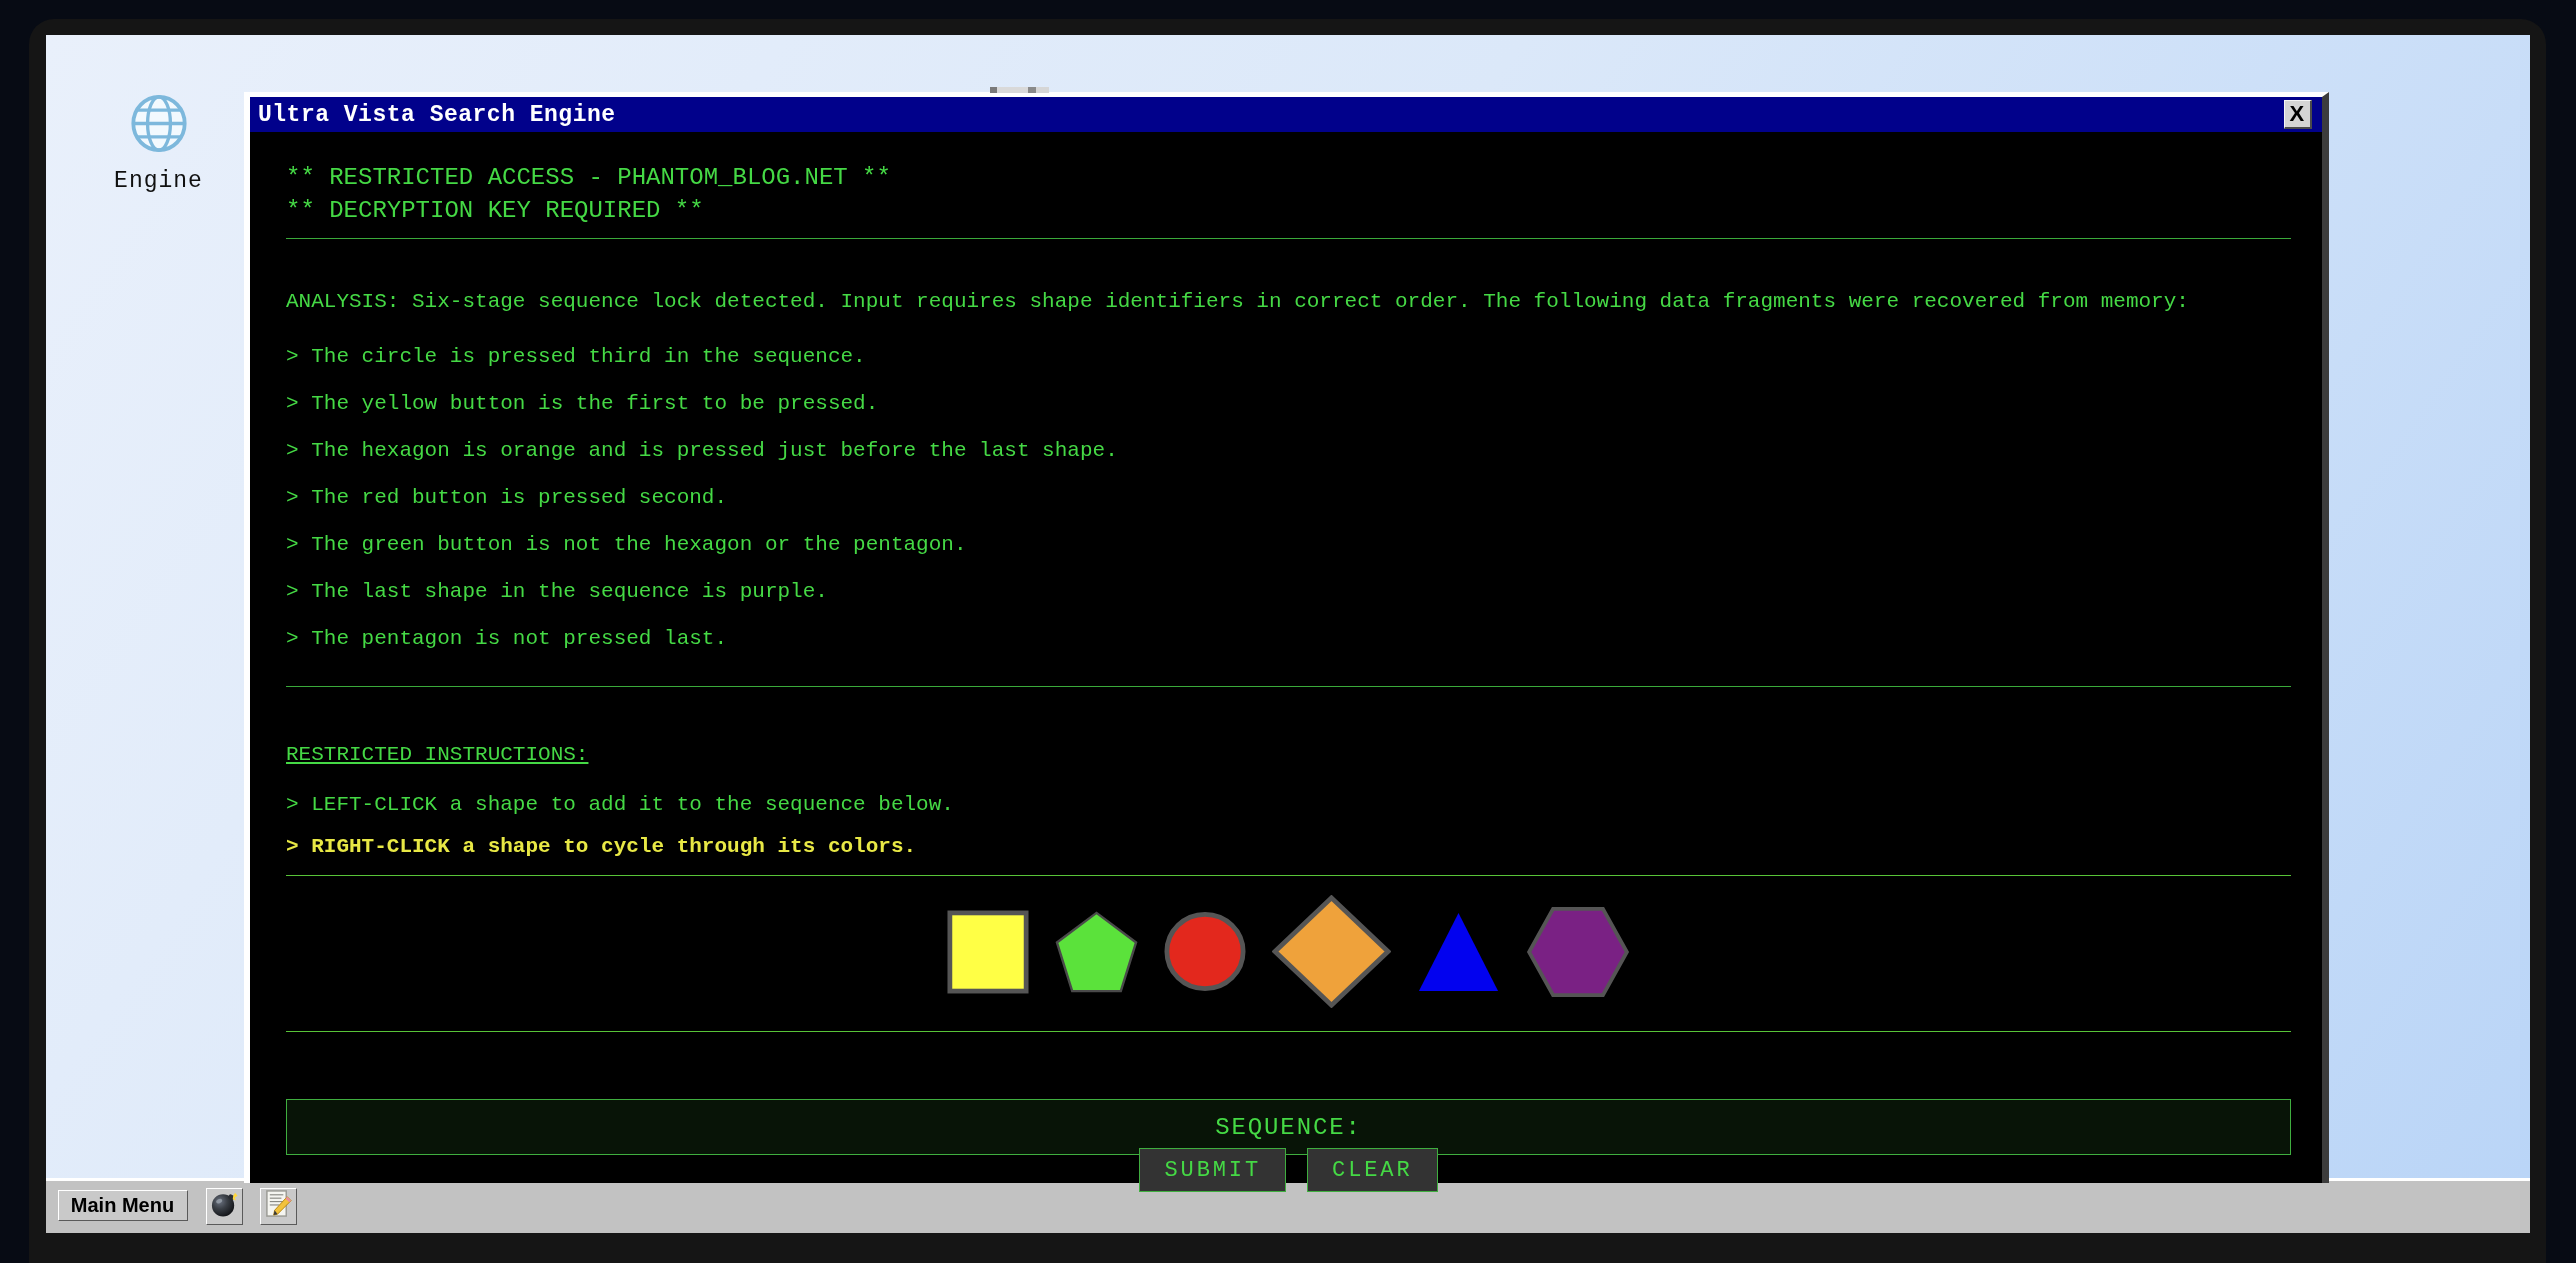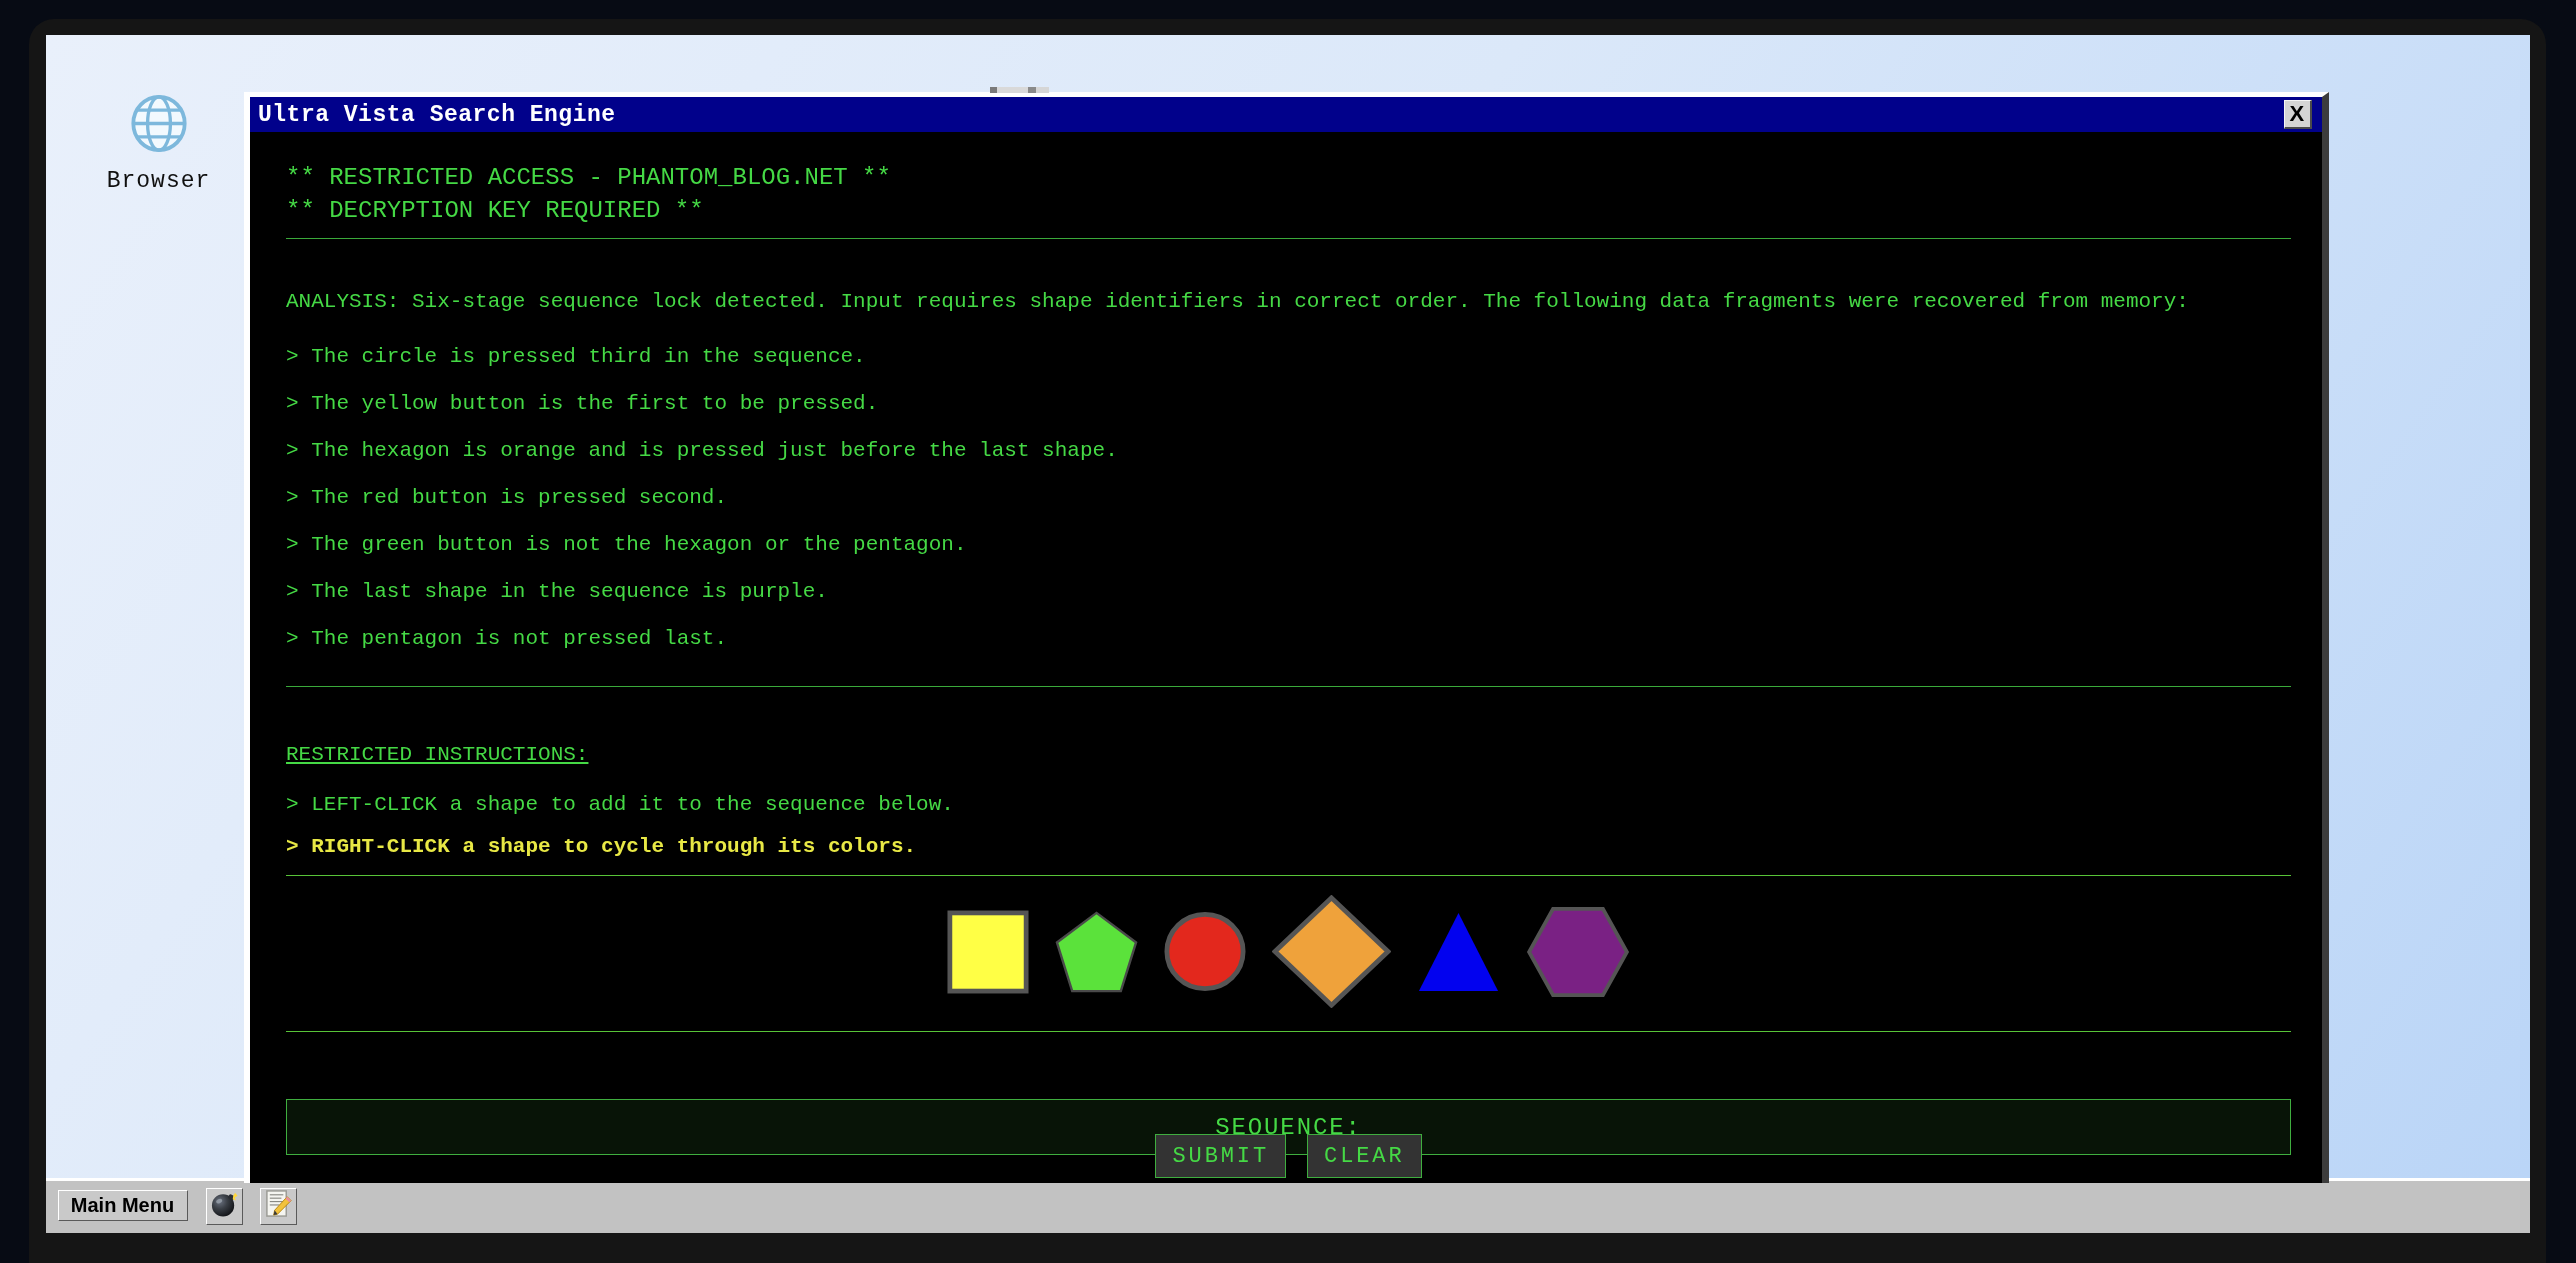--- a/index.html
+++ b/index.html
@@ -76,24 +76,24 @@
     border:1.9px solid #3fae3f; background:#081407;
     display:flex; align-items:center; justify-content:center;
     font-size:24px; letter-spacing:1.9px;margin-top:40px;
   }
 
   .button-row {
     position:absolute; top:1002px; left:36px; width:2005px;
     display:flex; justify-content:center; gap:21px;
   }
   .term-btn {
-    height:44px; padding:0 16px;
+    height:44px; padding:0 24px;
     background:#333333; border:1.9px solid #3fae3f; color:#45d945;
     font-family:inherit; font-size:22px; letter-spacing:2.9px;
-    display:flex; align-items:center; justify-content:center; cursor:pointer;
+    display:flex; align-items:center; justify-content:center; cursor:pointer;margin-top:14px;
   }
 
   
   .taskbar {
     position:absolute; left:46px; top:1178px; width:2484px; height:55px;
     background:#c2c2c2; border-top:3.8px solid #ffffff;
   }
   .main-menu-btn {
     position:absolute; left:11.5px; top:8.6px; width:130px; height:31px;
     background:#c9c9c9; color:#000;
@@ -122,21 +122,21 @@
   <div class="desktop-icon">
     <span>
       <svg width="58" height="59" viewBox="0 0 60 62">
         <ellipse cx="30" cy="31" rx="27" ry="28" fill="#f2f9fe" stroke="#7db8dc" stroke-width="4"></ellipse>
         <ellipse cx="30" cy="31" rx="12" ry="28" fill="none" stroke="#7db8dc" stroke-width="3.5"></ellipse>
         <line x1="3" y1="31" x2="57" y2="31" stroke="#7db8dc" stroke-width="3.5"></line>
         <line x1="7" y1="17" x2="53" y2="17" stroke="#7db8dc" stroke-width="3.5"></line>
         <line x1="7" y1="45" x2="53" y2="45" stroke="#7db8dc" stroke-width="3.5"></line>
       </svg>
     </span>
-    <div class="icon-label">Browser</div>
+    <div class="icon-label">Engine</div>
   </div>
 
   <div class="window-fragment"></div>
 
   <div class="window">
     <div class="titlebar">
       <span>Ultra Vista Search Engine</span>
       <div class="close-btn">X</div>
     </div>
 

